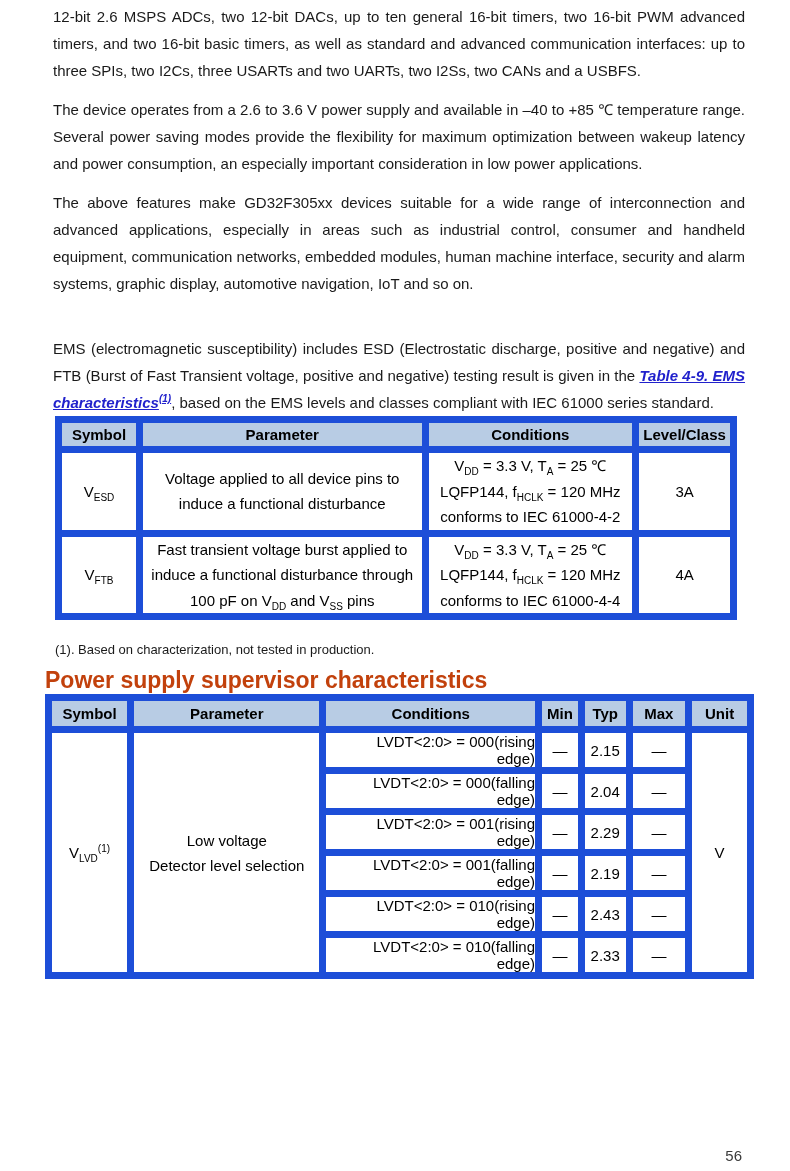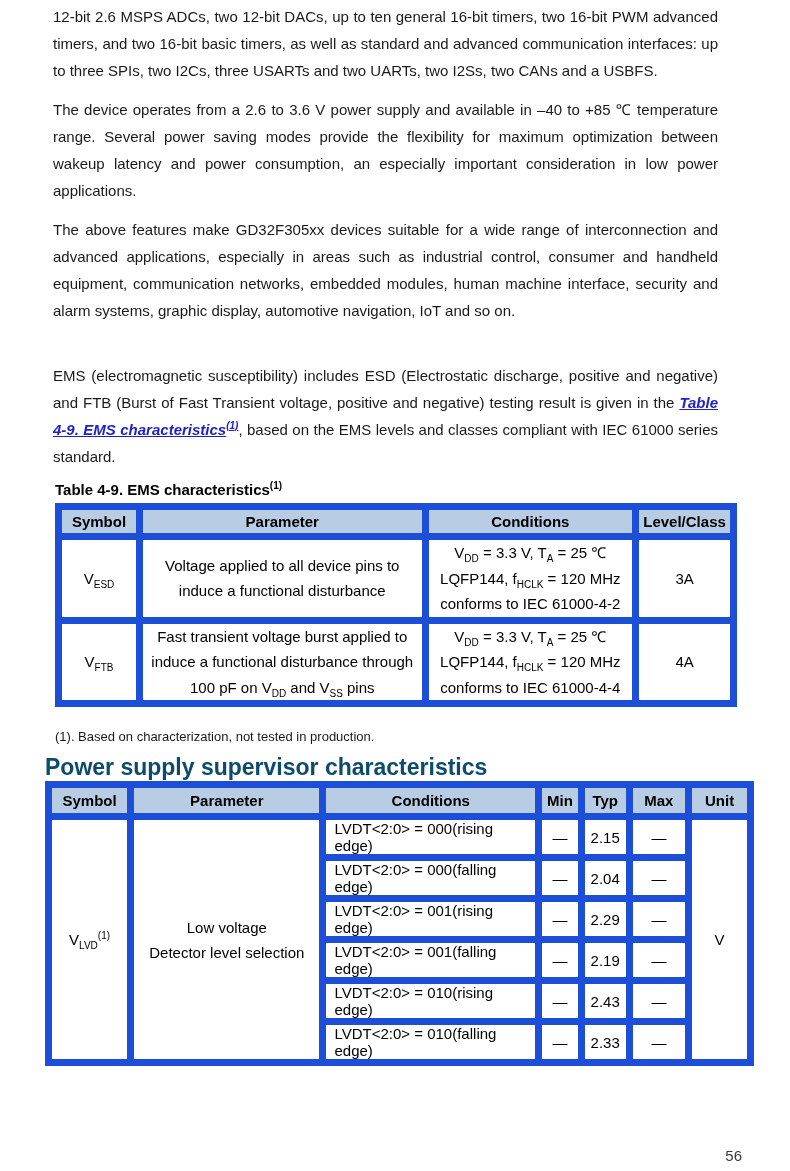--- a/index.html
+++ b/index.html
@@ -1,36 +1,36 @@
 <!DOCTYPE html>
 <html style="--header-bg: #B8CCE4; --link: #2121CC; --pagenum: #3a3a3a;"><head>
 <meta charset="utf-8">
 <style>
   * { margin:0; padding:0; box-sizing:border-box; }
   html,body { background:#ffffff; }
   body {
     width:790px; height:1171px; position:relative; overflow:hidden;
     font-family:"Liberation Sans", sans-serif; color:#1a1a1a;
   }
-  .content { padding:3px 72px 0 53px;border-radius:16px; }
+  .content { padding:3px 45px 0 53px;border-radius:16px; }
 
   p.body { font-size:15px; line-height:27px; text-align:justify; }
   .para  { margin-top:12px; }
   .para-emc { margin-top:38px; }
 
   sub { font-size:10px; line-height:0; }
   sup { font-size:10px; line-height:0; }
 
   .h-emc {
     margin-top:12px; margin-left:3px;
     font-size:21px; line-height:28px; font-weight:bold; color:#000;
   }
   .h-psu {
     margin-top:8px; margin-left:-8px;
-    font-size:23px; line-height:28px; font-weight:bold; color:#0c4a6e;
+    font-size:23px; line-height:28px; font-weight:bold; color:#c2410c;
   }
 
   .link {
     color:var(--link,#2121CC); font-weight:bold; font-style:italic;
     text-decoration:underline; cursor:pointer;
   }
   .link sup, sup.link { text-decoration:underline; }
 
   .caption { font-weight:bold; font-size:15px; color:#000; }
   .cap49  { margin-top:10px; margin-bottom:3px; margin-left:2px; line-height:20px; }
@@ -59,21 +59,21 @@
   .t410 .c-sym   { width:11.7%; }
   .t410 .c-param { width:27.4%; }
   .t410 .c-cond  { width:30.7%; }
   .t410 .c-min   { width:6.1%; }
   .t410 .c-typ   { width:6.8%; }
   .t410 .c-max   { width:8.5%; }
   .t410 .c-unit  { width:8.8%; }
   .t410 thead tr { height:32px; }
   .t410 tbody tr { height:40px; }
   .t410 td { font-size:15px; }
-  .t410 td.cond { text-align:left; padding-left:8px; }
+  .t410 td.cond { text-align:right; padding-left:8px; }
   .t410 .cell-line { line-height:25px; }
 
   .footnote { margin-top:22px; margin-left:2px; font-size:13px; line-height:16px; color:#1a1a1a; }
 
   .page-number {
     position:absolute; top:1147px; right:48px;
     font-size:15px; font-weight:normal; color:var(--pagenum,#3a3a3a);
   }
 </style>
 </head>
@@ -81,21 +81,20 @@
 
 <div class="content">
 
   <p class="body">12-bit 2.6 MSPS ADCs, two 12-bit DACs, up to ten general 16-bit timers, two 16-bit PWM advanced timers, and two 16-bit basic timers, as well as standard and advanced communication interfaces: up to three SPIs, two I2Cs, three USARTs and two UARTs, two I2Ss, two CANs and a USBFS.</p>
   <p class="body para">The device operates from a 2.6 to 3.6 V power supply and available in –40 to +85 ℃ temperature range. Several power saving modes provide the flexibility for maximum optimization between wakeup latency and power consumption, an especially important consideration in low power applications.</p>
   <p class="body para">The above features make GD32F305xx devices suitable for a wide range of interconnection and advanced applications, especially in areas such as industrial control, consumer and handheld equipment, communication networks, embedded modules, human machine interface, security and alarm systems, graphic display, automotive navigation, IoT and so on.</p>
 
 
   <p class="body para-emc"><span>EMS (electromagnetic susceptibility) includes ESD (Electrostatic discharge, positive and negative) and FTB (Burst of Fast Transient voltage, positive and negative) testing result is given in the </span><span class="link">Table 4-9. EMS characteristics</span><sup class="link">(1)</sup><span>, based on the EMS levels and classes compliant with IEC 61000 series standard.</span></p>
 
-  <p class="caption cap49"><span>Table 4-9. EMS characteristics</span><sup>(1)</sup></p>
 
   <table class="t49">
     <colgroup>
       <col class="c-sym">
         <col class="c-param">
         <col class="c-cond">
         <col class="c-level">
     </colgroup>
     <thead>
       <tr>

